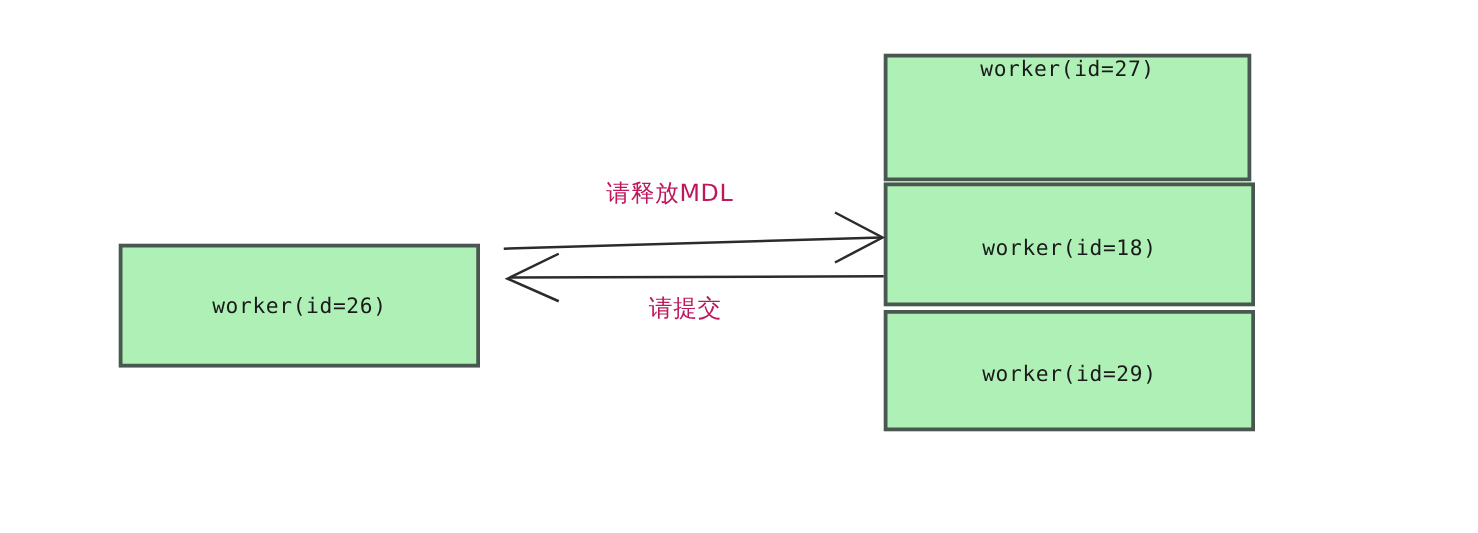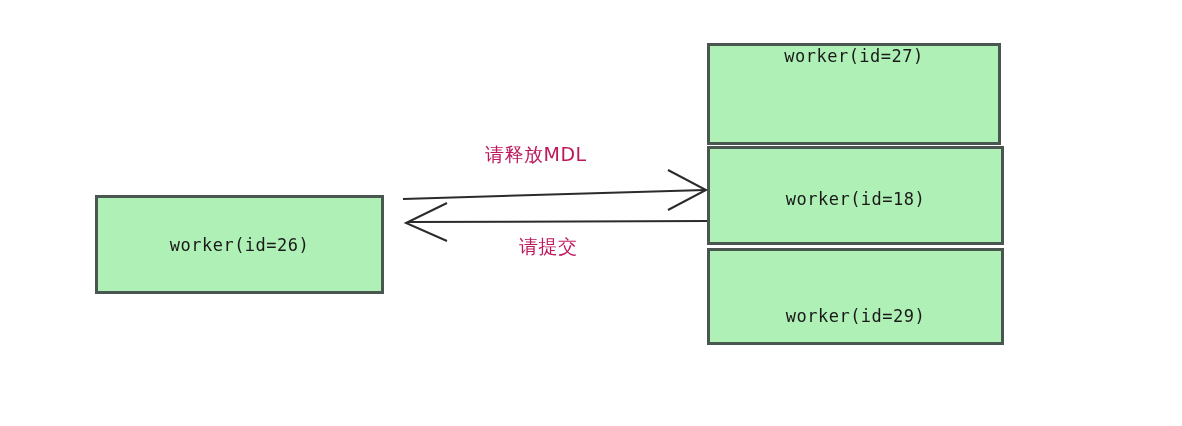--- a/index.html
+++ b/index.html
@@ -53,21 +53,21 @@
     width: 297px;
     height: 99px;
     align-items: flex-start;
     padding-top: 40px;
   }
   #node-29 {
     left: 707px;
     top: 248px;
     width: 297px;
     height: 97px;
-    align-items: center;
+    align-items: flex-start;
     padding-top: 39px;
   }
   
   #edges {
     position: absolute;
     left: 0;
     top: 0;
     width: 1182px;
     height: 426px;
     pointer-events: none;

